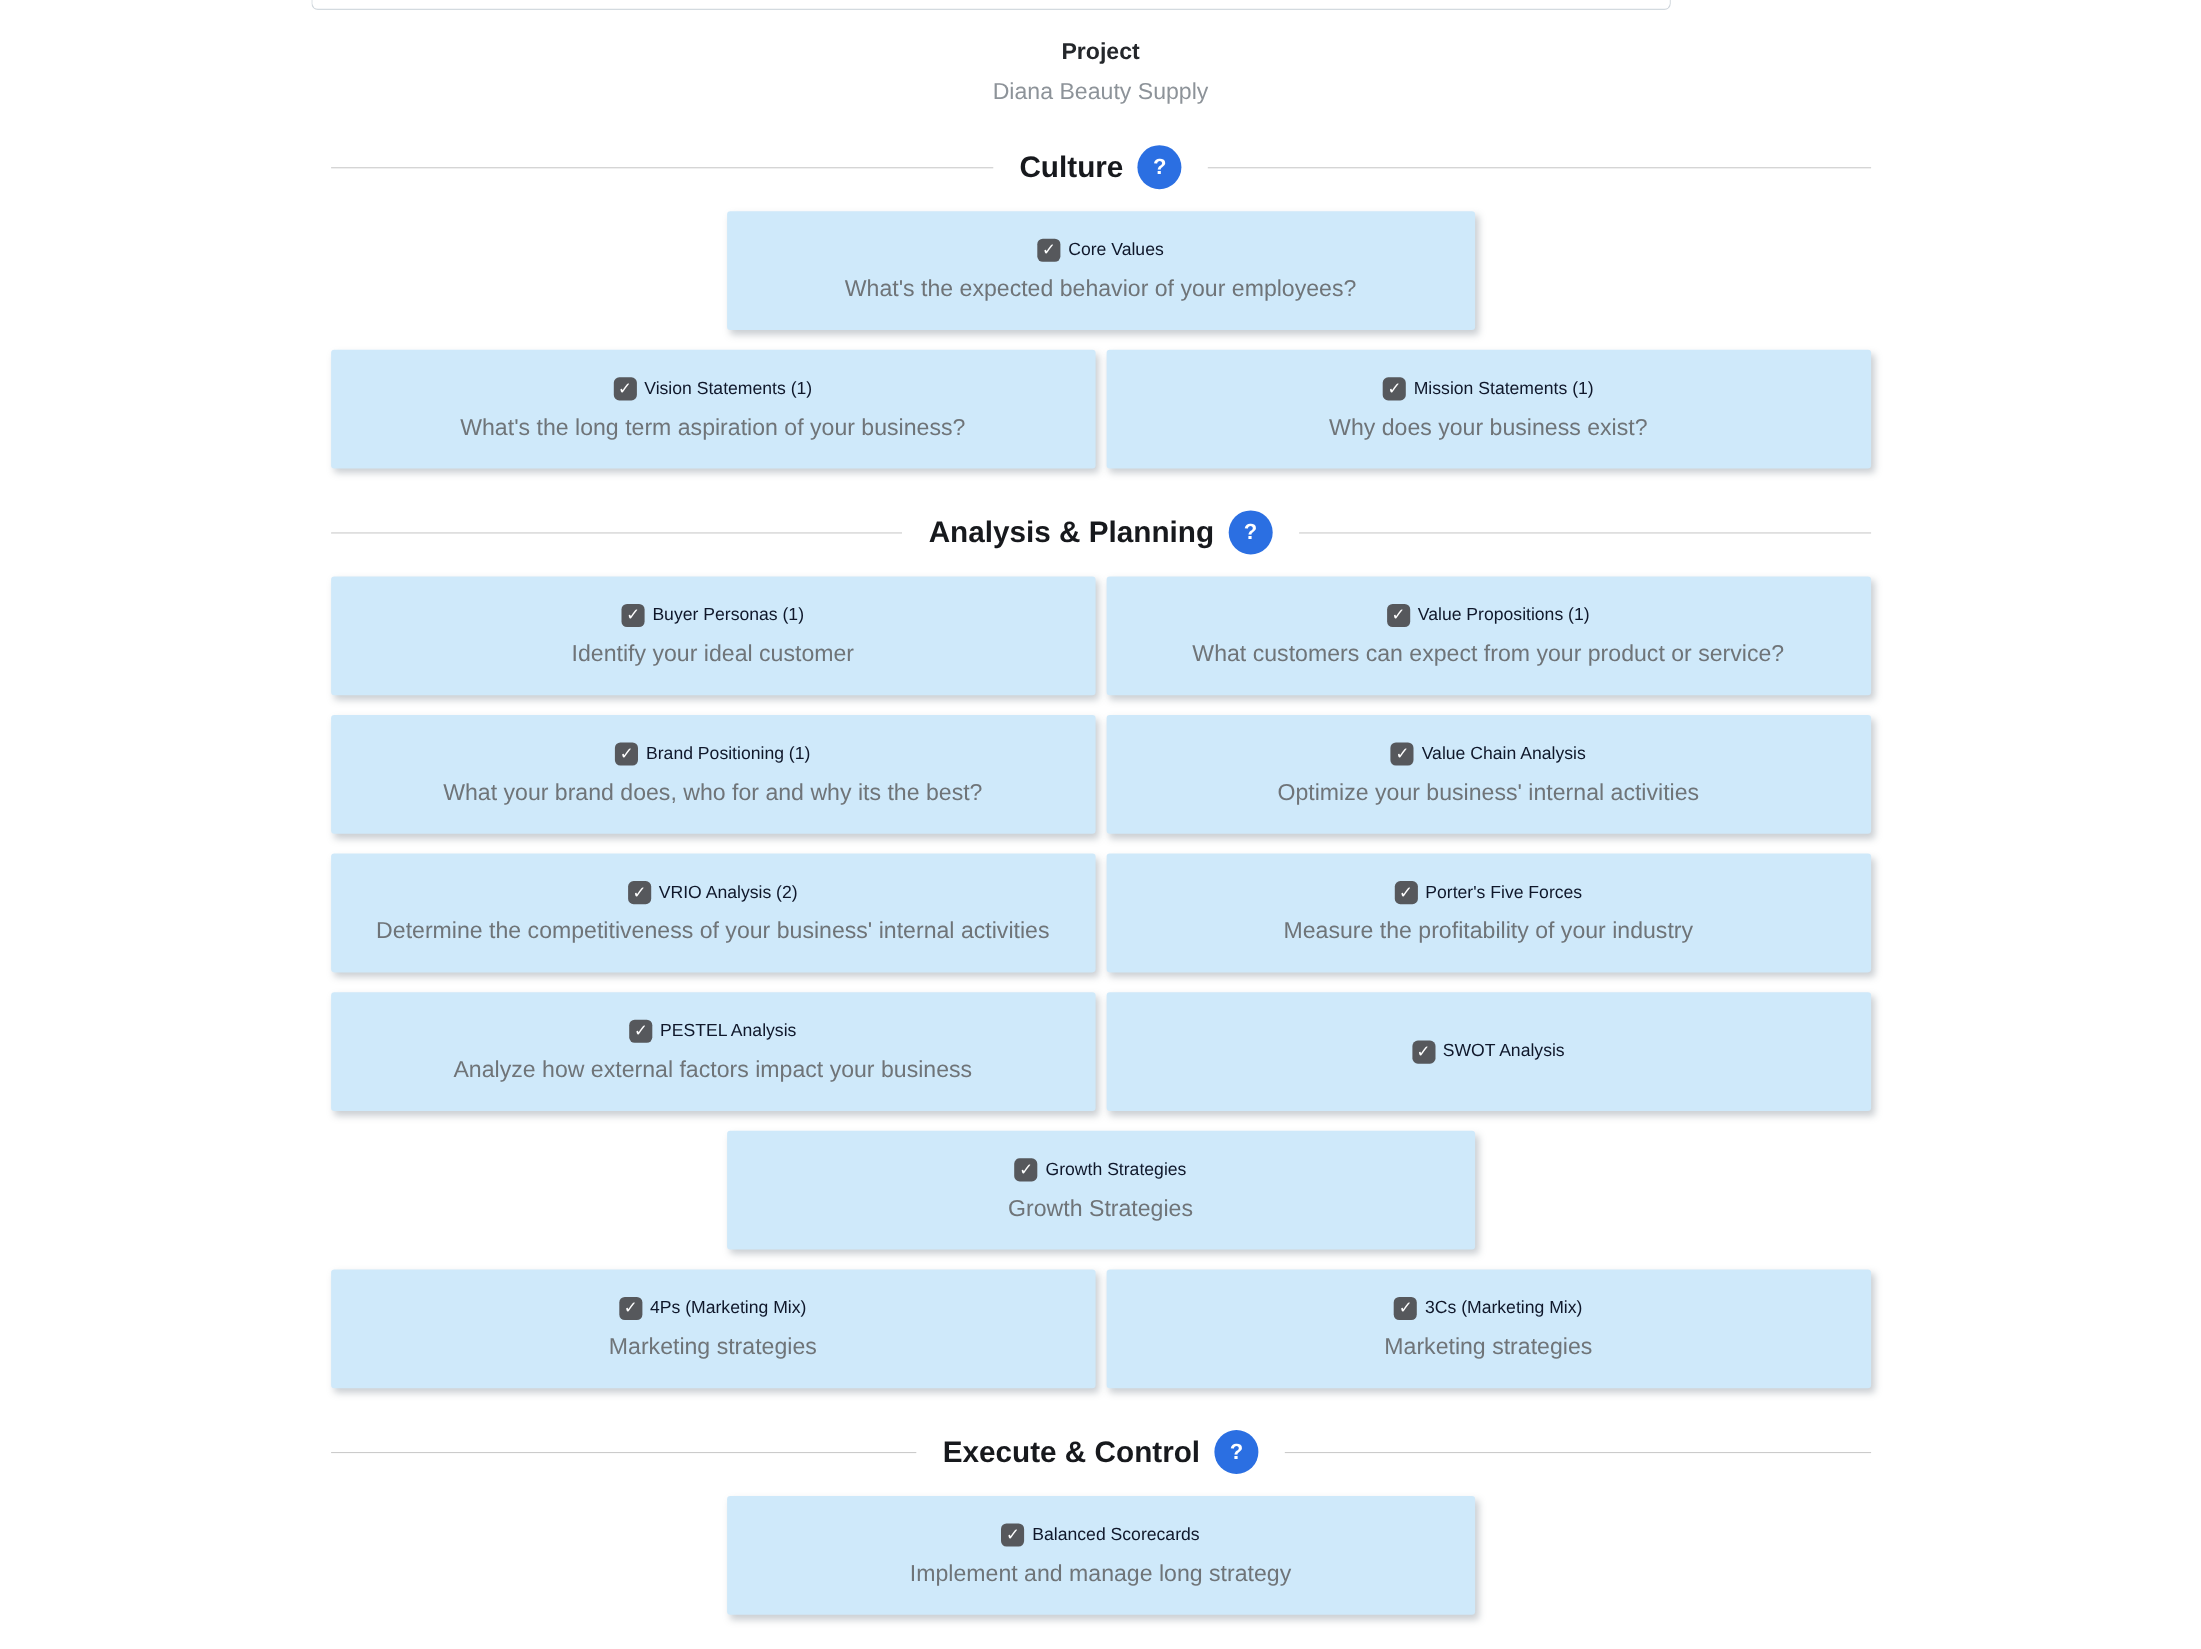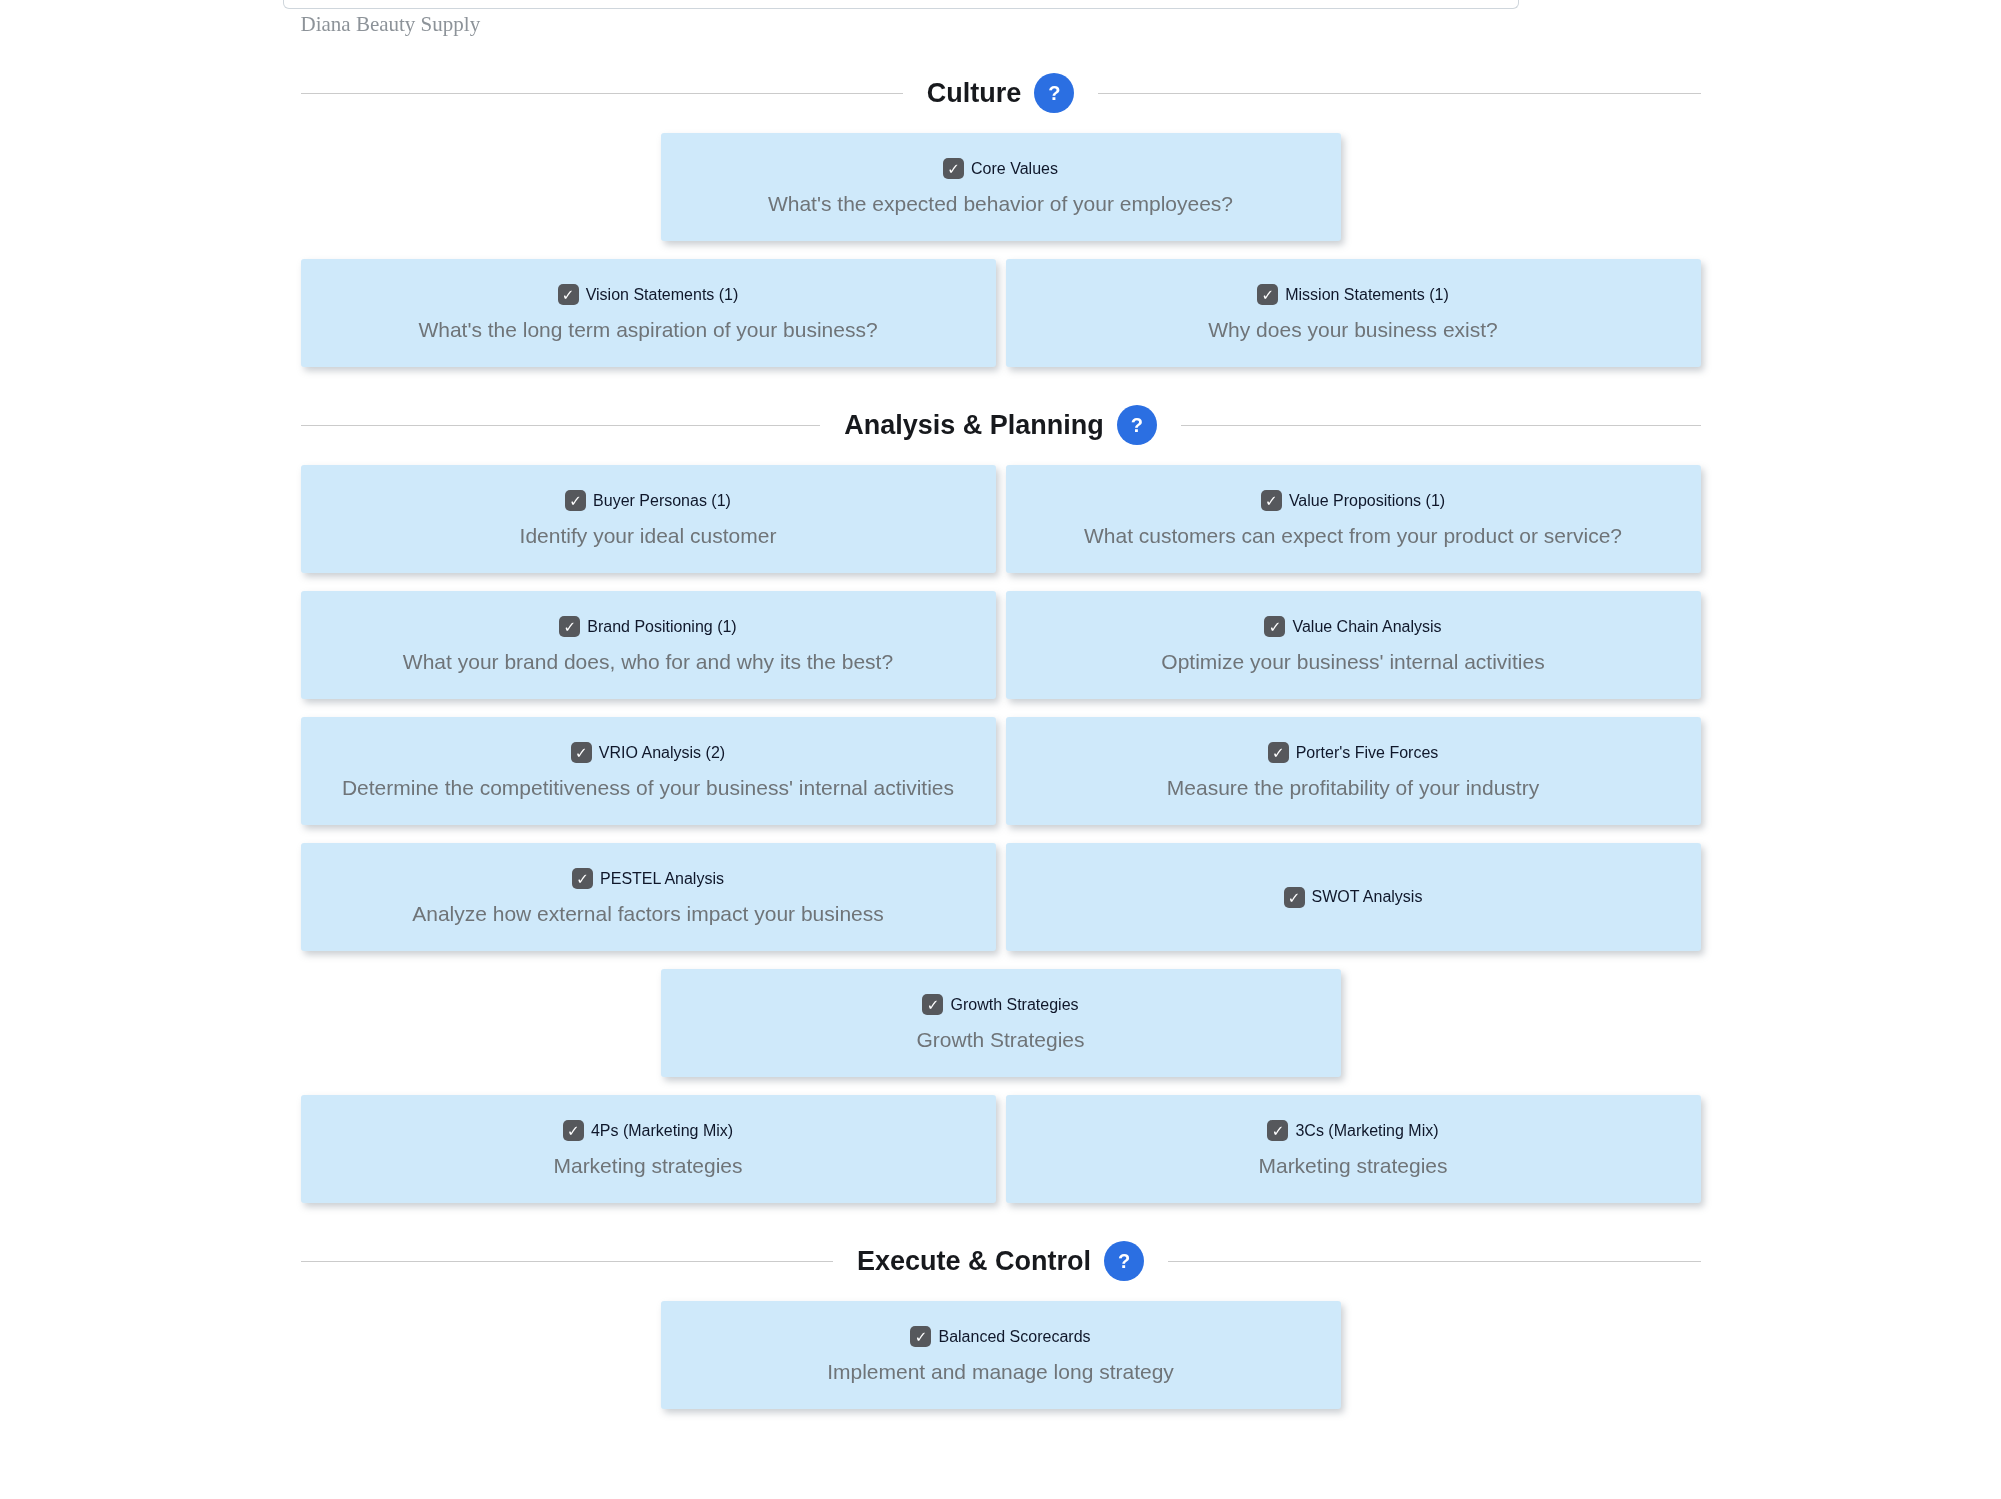--- a/index.html
+++ b/index.html
@@ -7,21 +7,21 @@
     width:2001px;height:1499px;background:#ffffff;position:relative;overflow:hidden;
     font-family:"Liberation Sans","DejaVu Sans",sans-serif;
   }
   .top-remnant{
     position:absolute;top:0;left:283px;width:1234px;height:8px;
     border:1px solid #cfd6dc;border-top:none;border-radius:0 0 6px 6px;
     background:#fff;
   }
   .page{width:1400px;margin:0 auto;}
   .project-label{margin-top:36px;text-align:center;font-size:21px;font-weight:700;color:#24272b;}
-  .project-name{margin-top:12px;font-size:21px;color:#8d9399;font-family:Liberation Serif, serif;}
+  .project-name{margin-top:12px;text-align:center;font-size:21px;color:#8d9399;}
   .section-header{display:flex;align-items:center;margin:38px 0 20px;}
   .section-header.first{margin-top:36px;}
   .section-header .hr{flex:1;height:1px;background:#cbcbcb;}
   .header-center{display:flex;align-items:center;gap:13px;padding:0 24px;}
   .section-title{font-size:27px;font-weight:600;color:#17191d;white-space:nowrap;}
   .help-btn{
     width:40px;height:40px;border-radius:50%;border:none;background:#2b6fe2;color:#ffffff;
     font-size:20px;font-weight:700;display:flex;align-items:center;justify-content:center;
     cursor:pointer;font-family:inherit;padding:0;flex:0 0 auto;
   }
@@ -43,20 +43,21 @@
   }
   .card-title{font-size:16px;color:#0f172a;}
   .card-subtitle{font-size:21px;color:#6f7478;}
 </style>
 </head>
 <body>
 
 <div class="top-remnant"></div>
 
 <div class="page">
+  <div class="project-label">Project</div>
   <div class="project-name">Diana Beauty Supply</div>
   <div id="sections">
       <div class="section-header first">
         <div class="hr"></div>
         <div class="header-center">
           <span class="section-title">Culture</span>
           <button class="help-btn">?</button>
         </div>
         <div class="hr"></div>
       </div>

